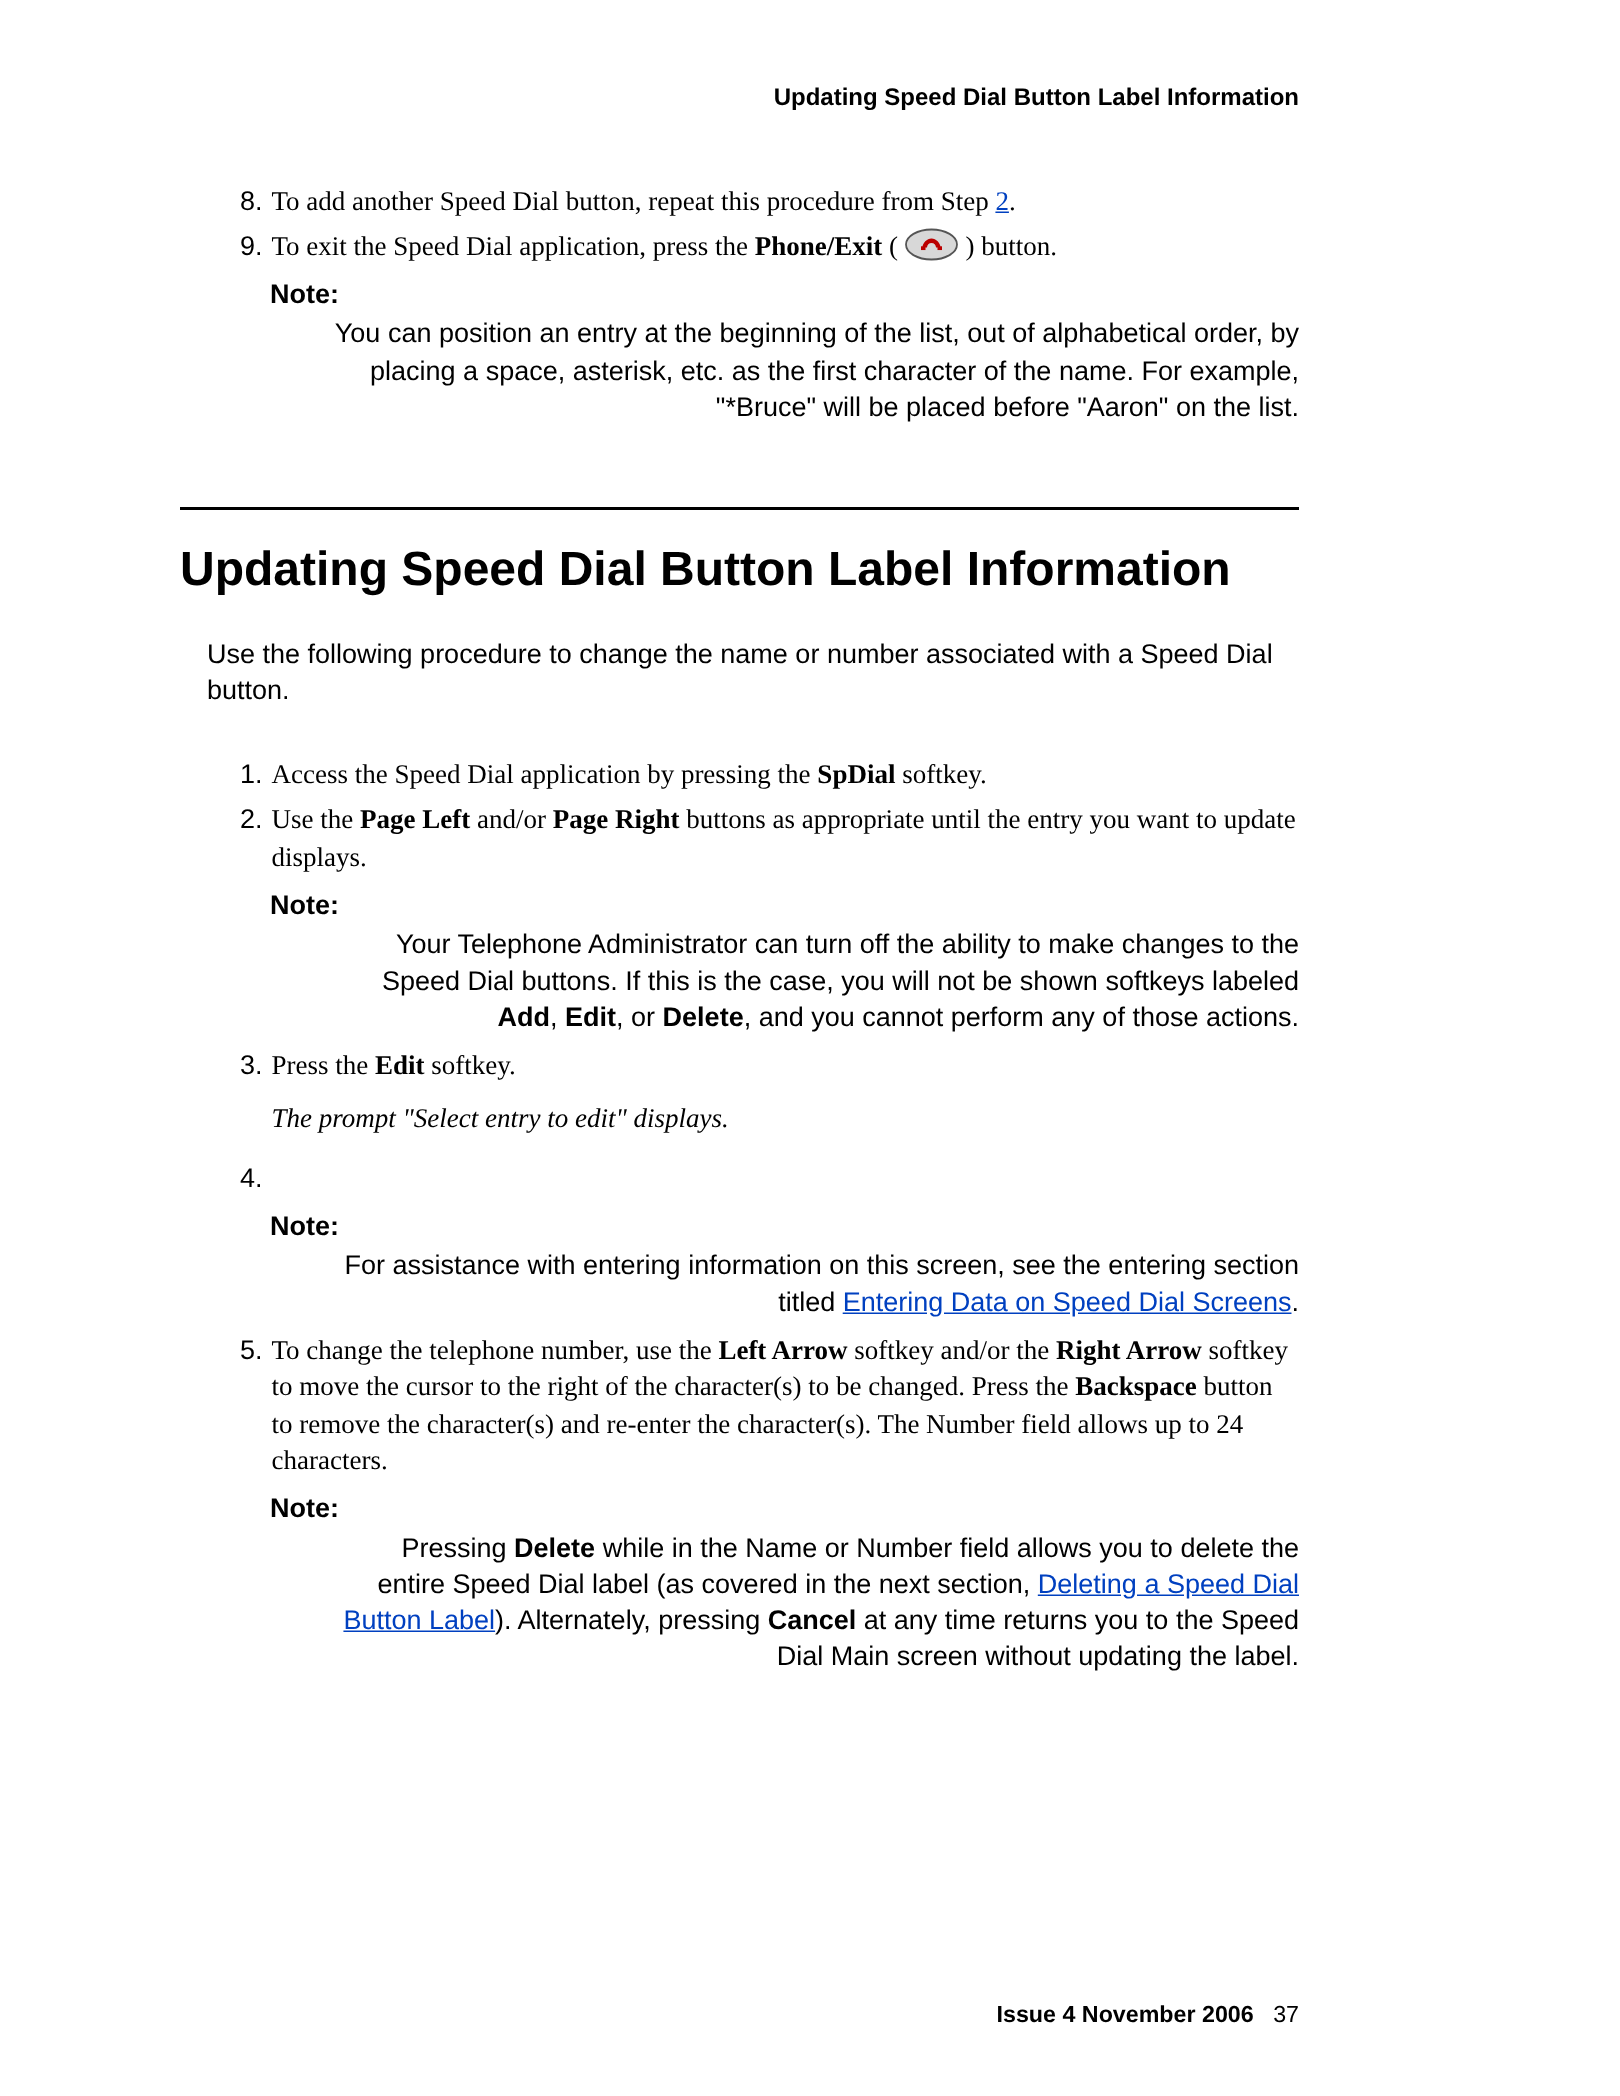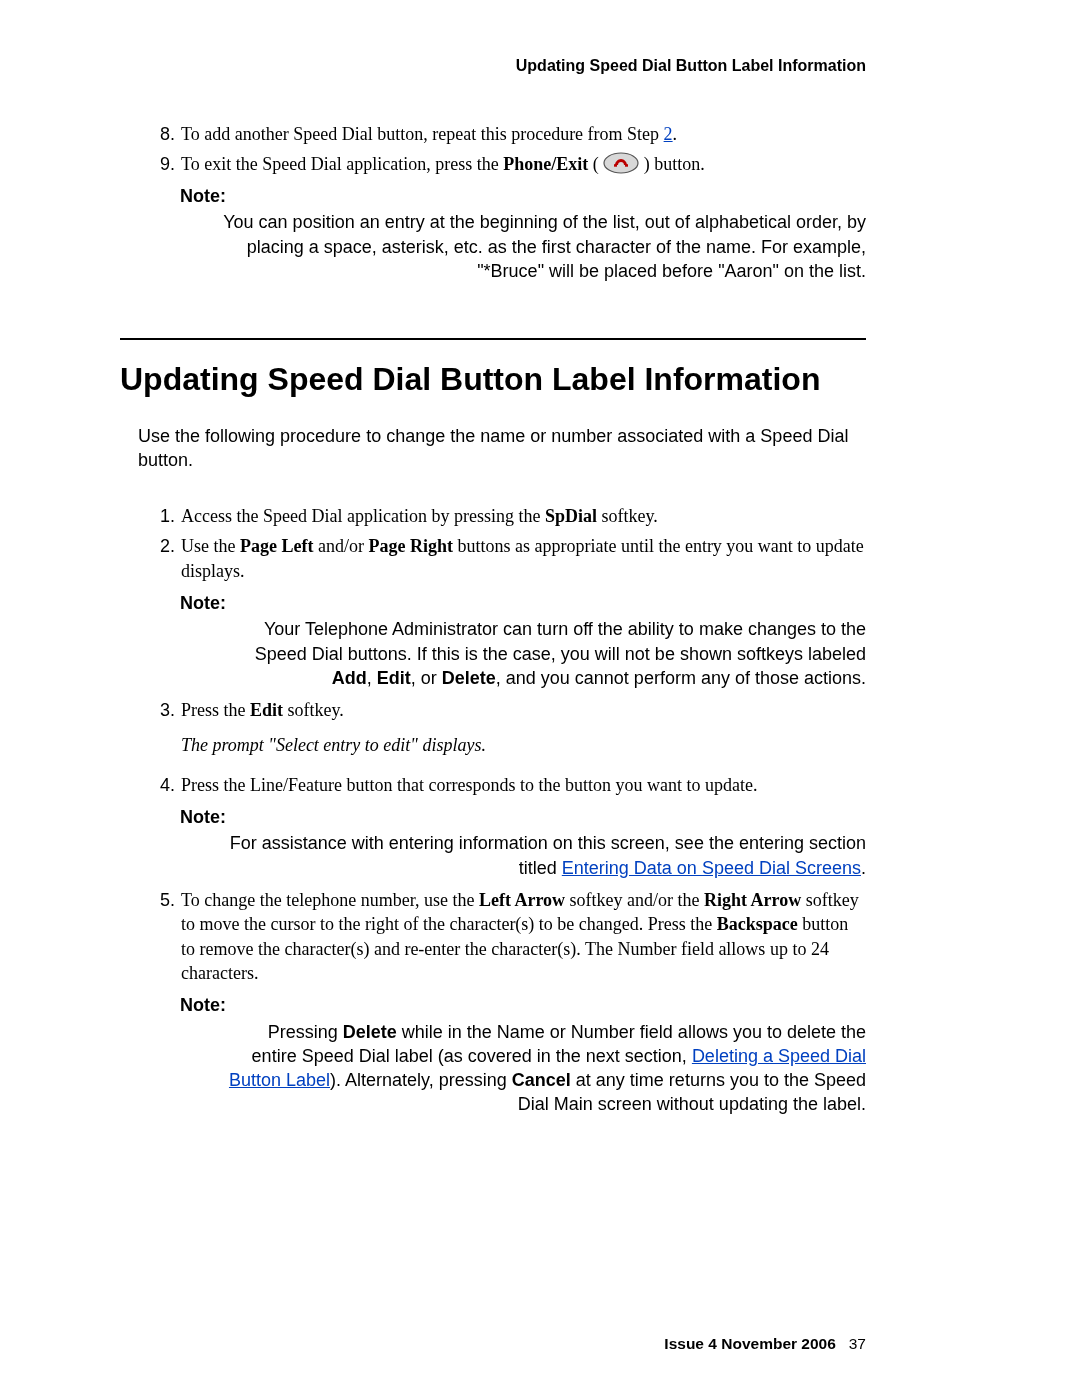--- a/index.html
+++ b/index.html
@@ -161,21 +161,20 @@
       <span class="num">3.</span>
       <span class="step-body">
         <span>Press the </span><span class="b">Edit</span><span> softkey.</span>
         <div class="italic-result" style="margin-top:10px;margin-bottom:10px">The prompt "Select entry to edit" displays.</div>
       </span>
     </li>
 
     <li>
       <span class="num">4.</span>
       <span class="step-body">
-        <span>Press the Line/Feature button that corresponds to the button you want to update.</span>
       </span>
     </li>
   </ol>
 
   <div class="note-block">
     <div class="note-label">Note:</div>
     <div class="note-body">
       <span>For assistance with entering information on this screen, see the entering section titled </span><a href="#" class="doc-link">Entering Data on Speed Dial Screens</a><span>.</span>
     </div>
   </div>

